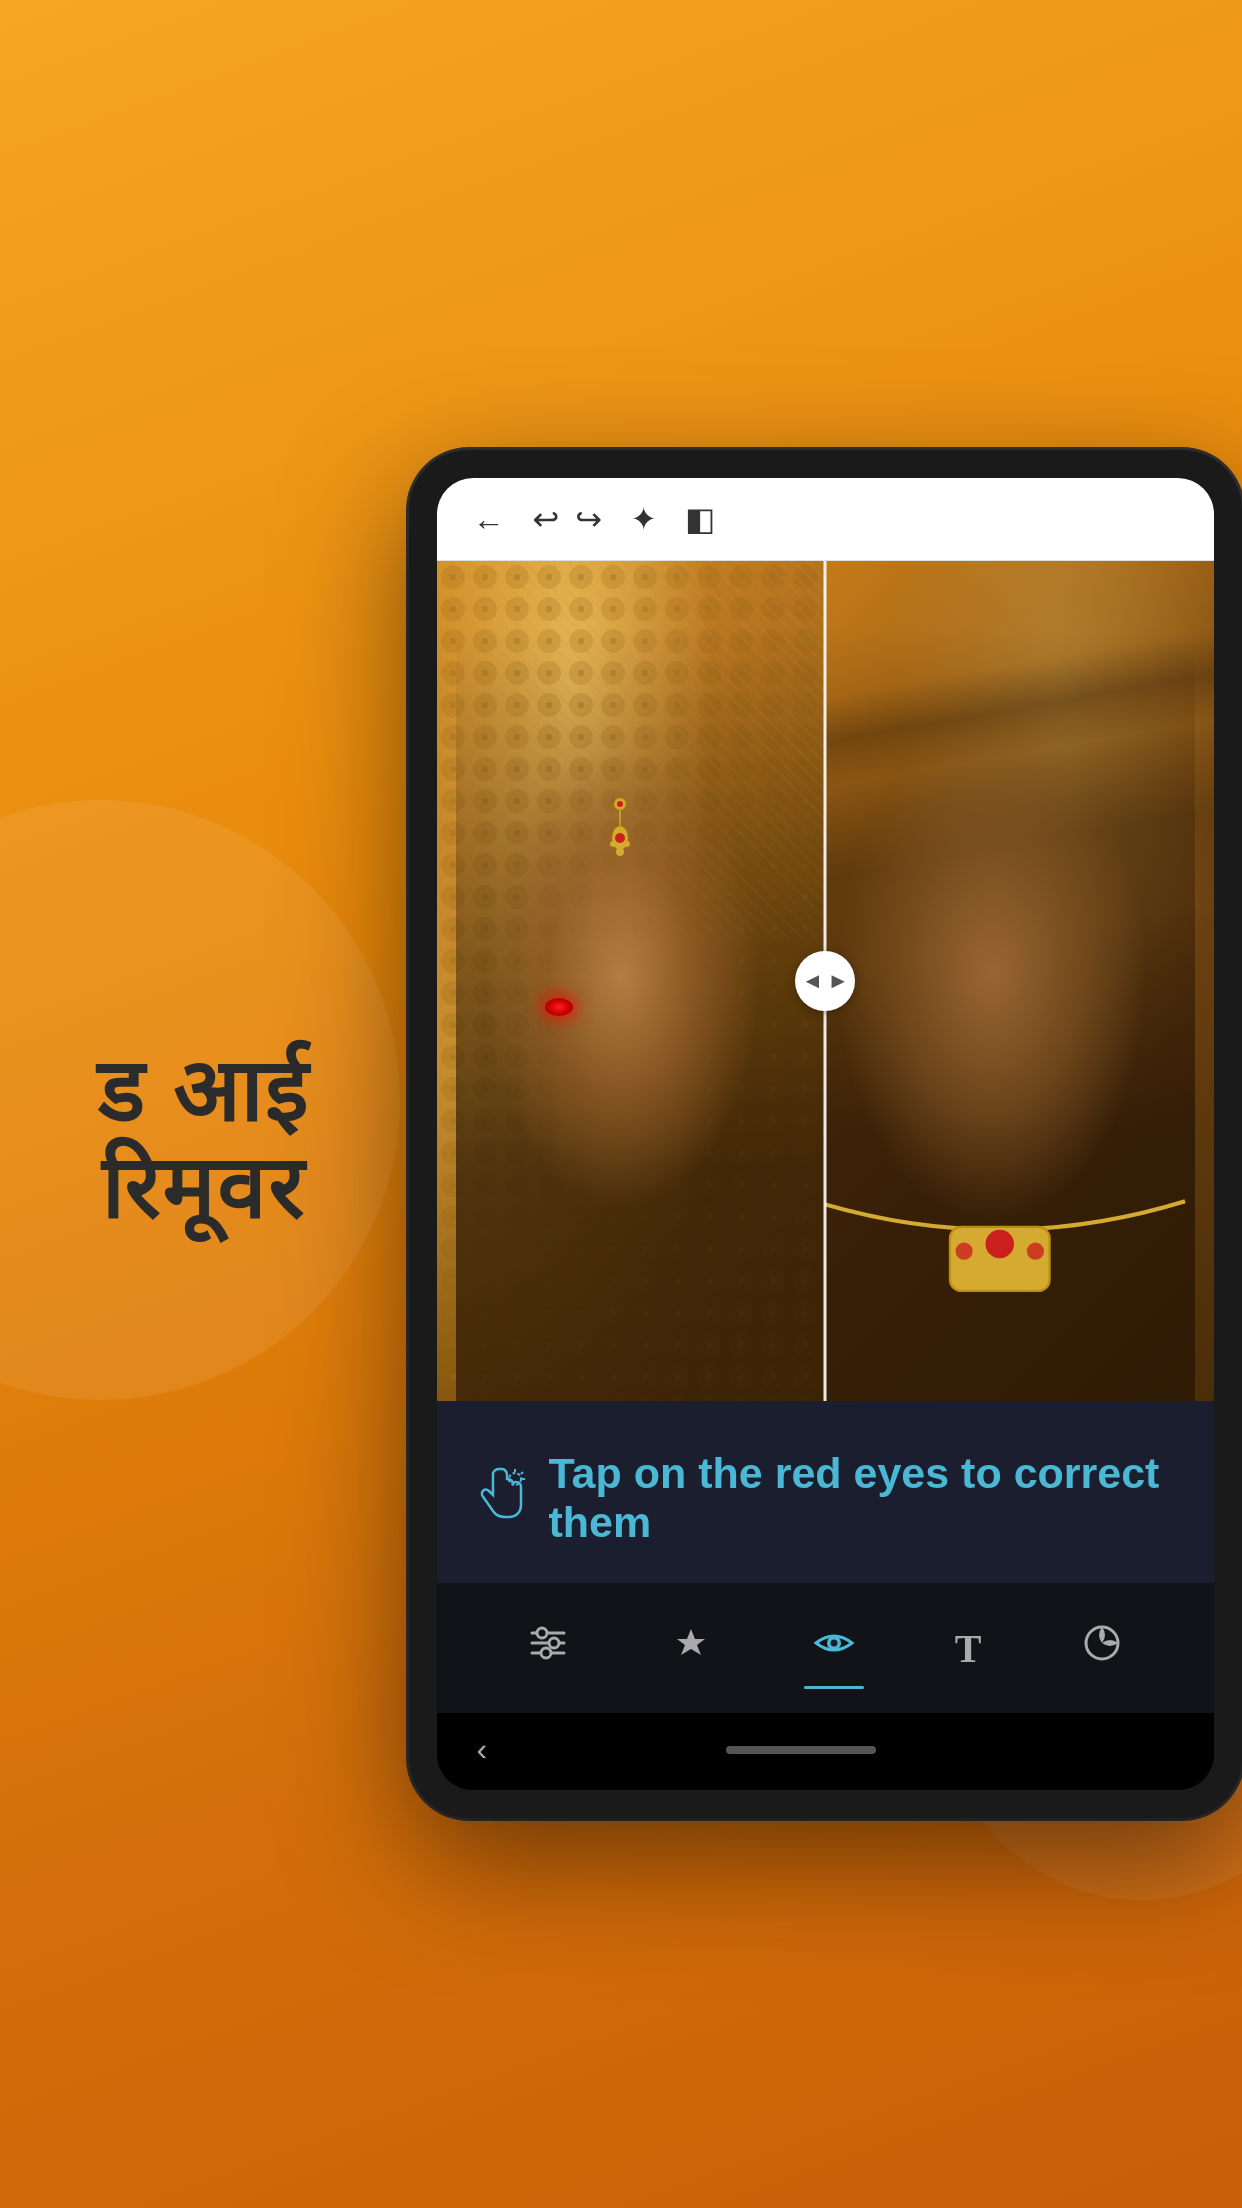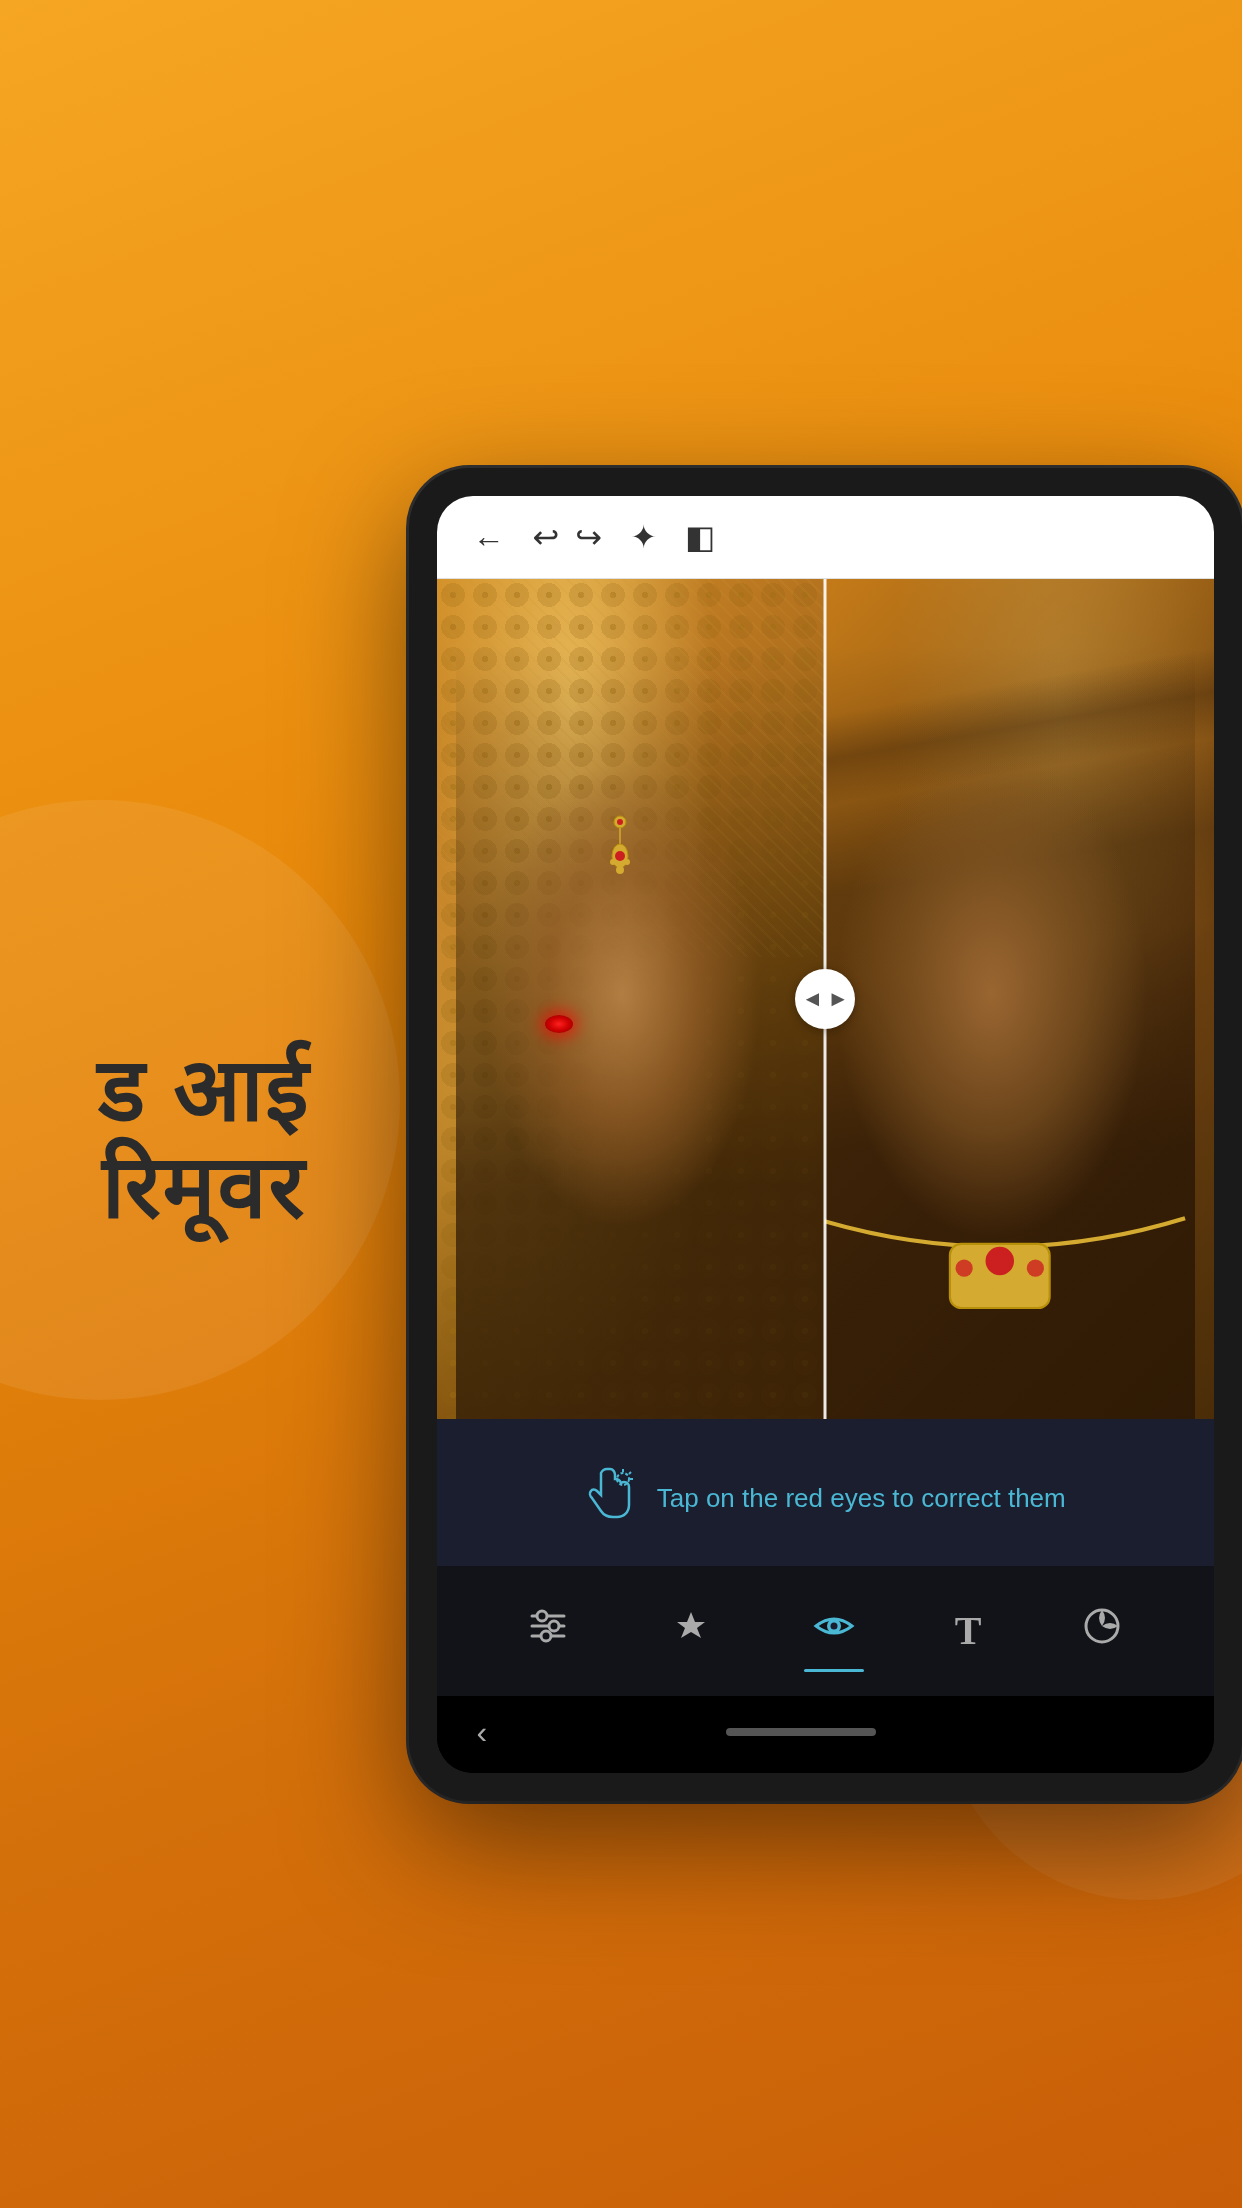--- a/index.html
+++ b/index.html
@@ -266,23 +266,23 @@
       align-items: center;
       gap: 24px;
     }
 
     .tap-icon {
       font-size: 48px;
       color: #4ab8d4;
     }
 
     .instruction-text {
-      font-size: 26px;
+      font-size: 43px;
       color: #4ab8d4;
-      font-weight: 400;
+      font-weight: 700;
     }
 
     
     .bottom-toolbar {
       background: #111318;
       padding: 28px 40px;
       display: flex;
       align-items: center;
       justify-content: space-around;
     }

